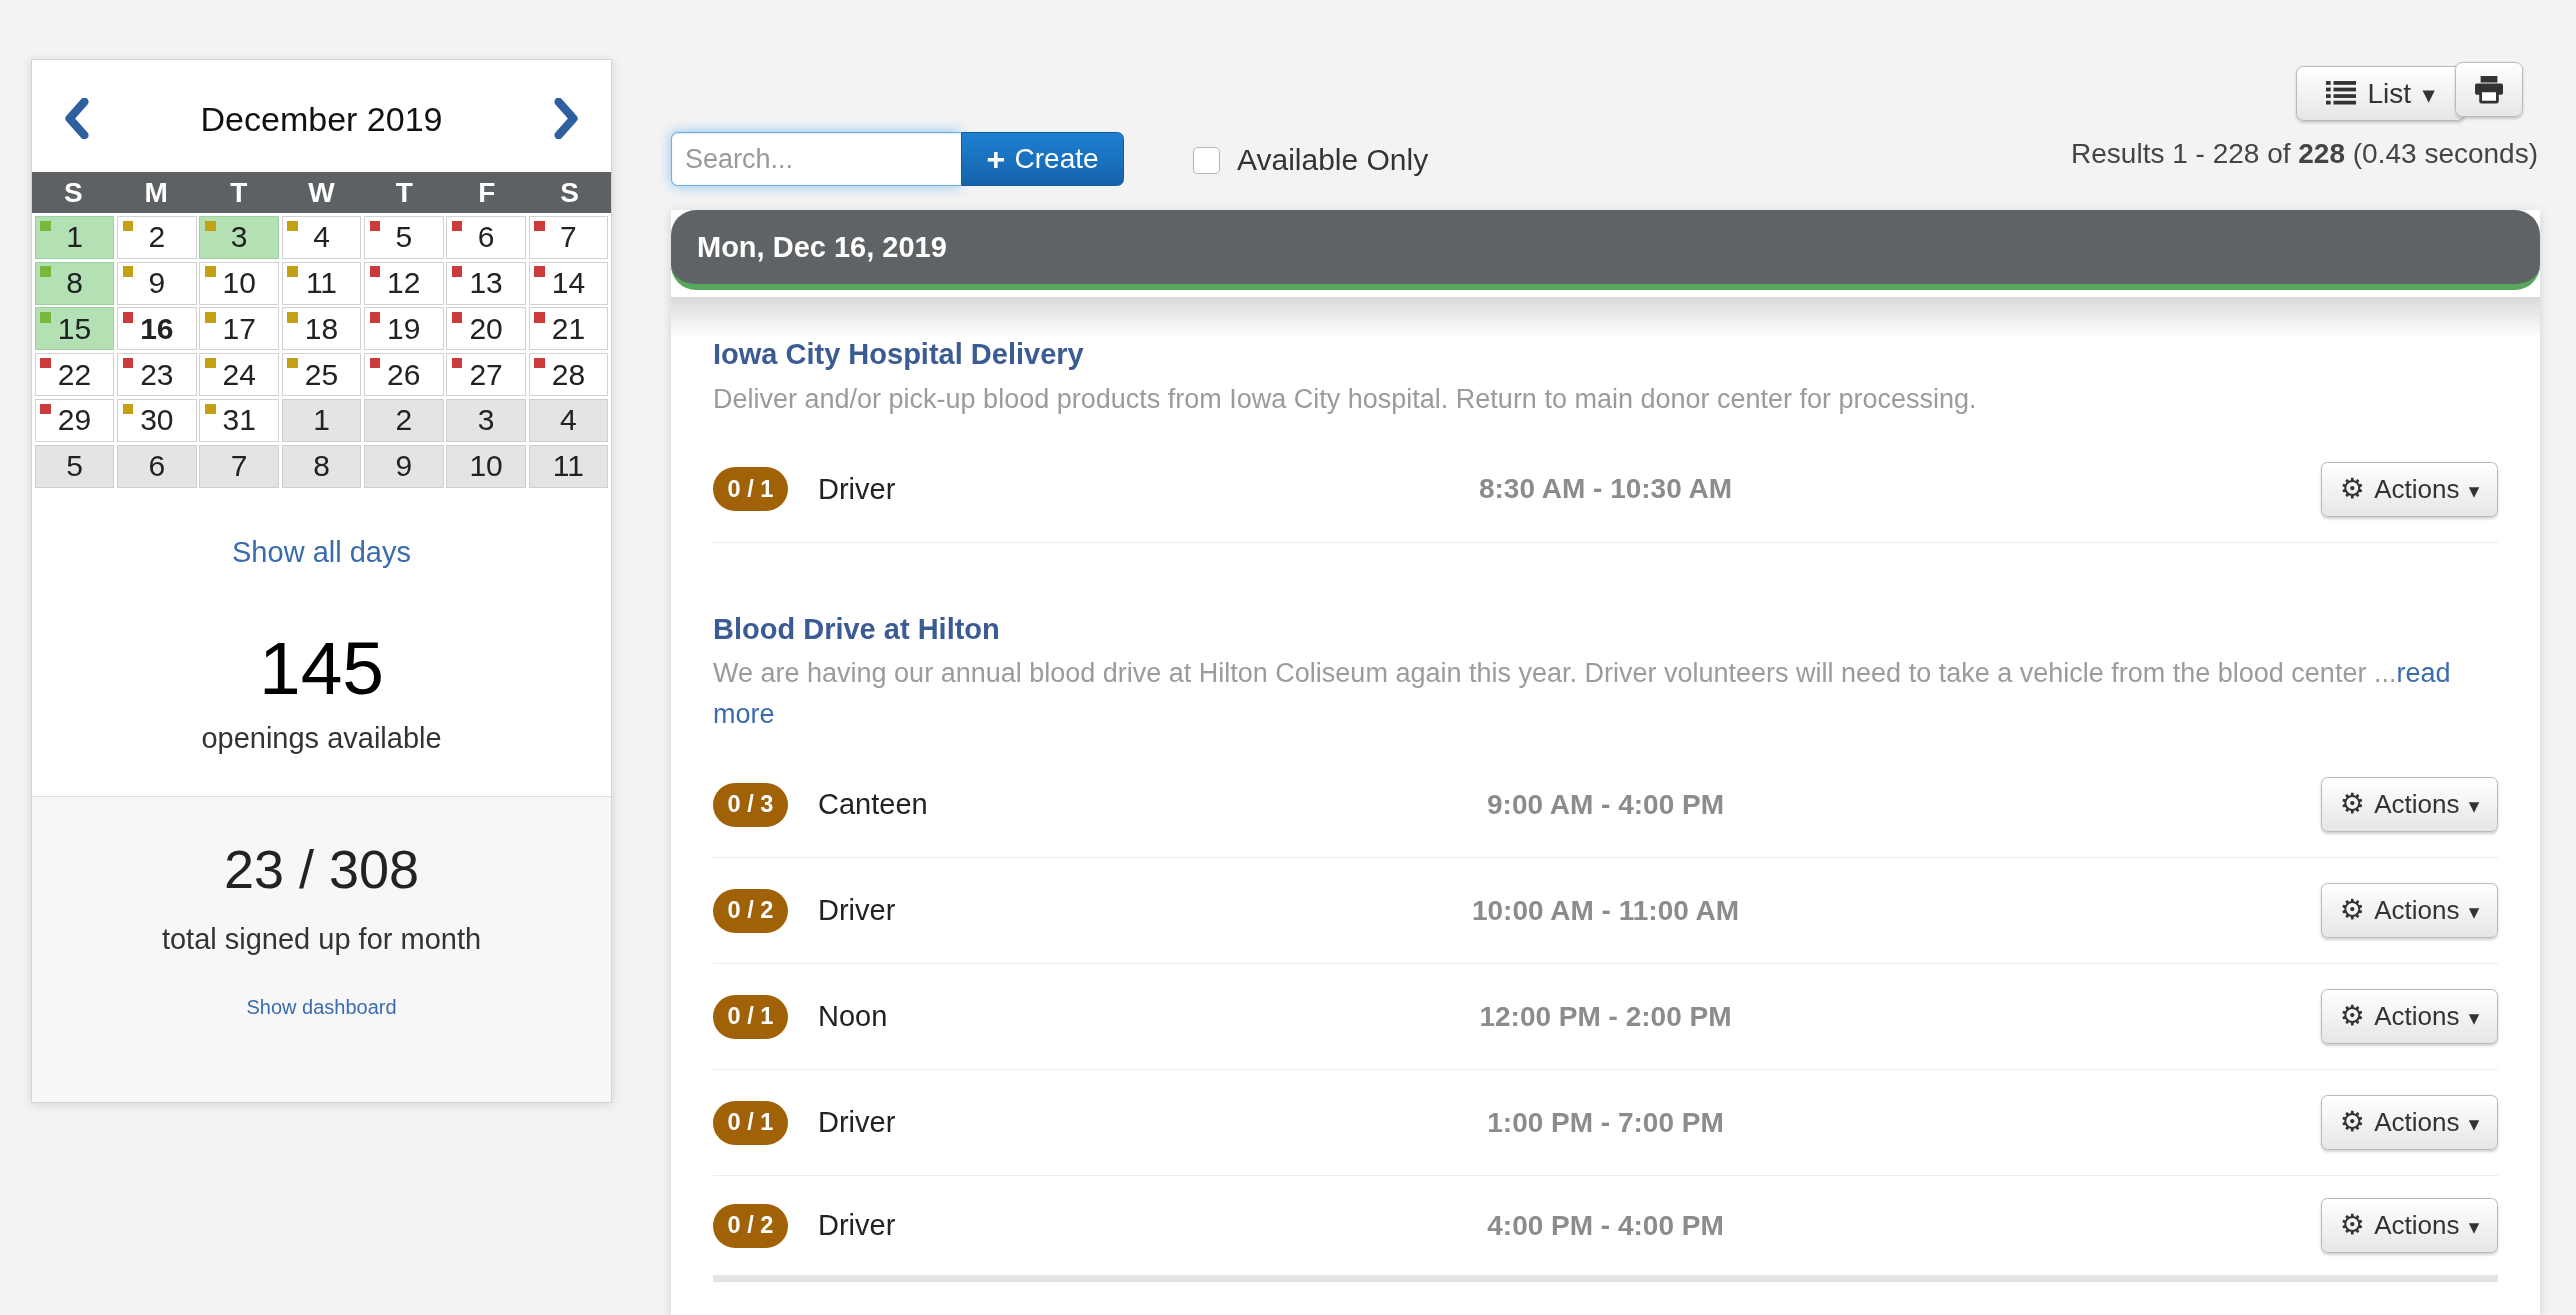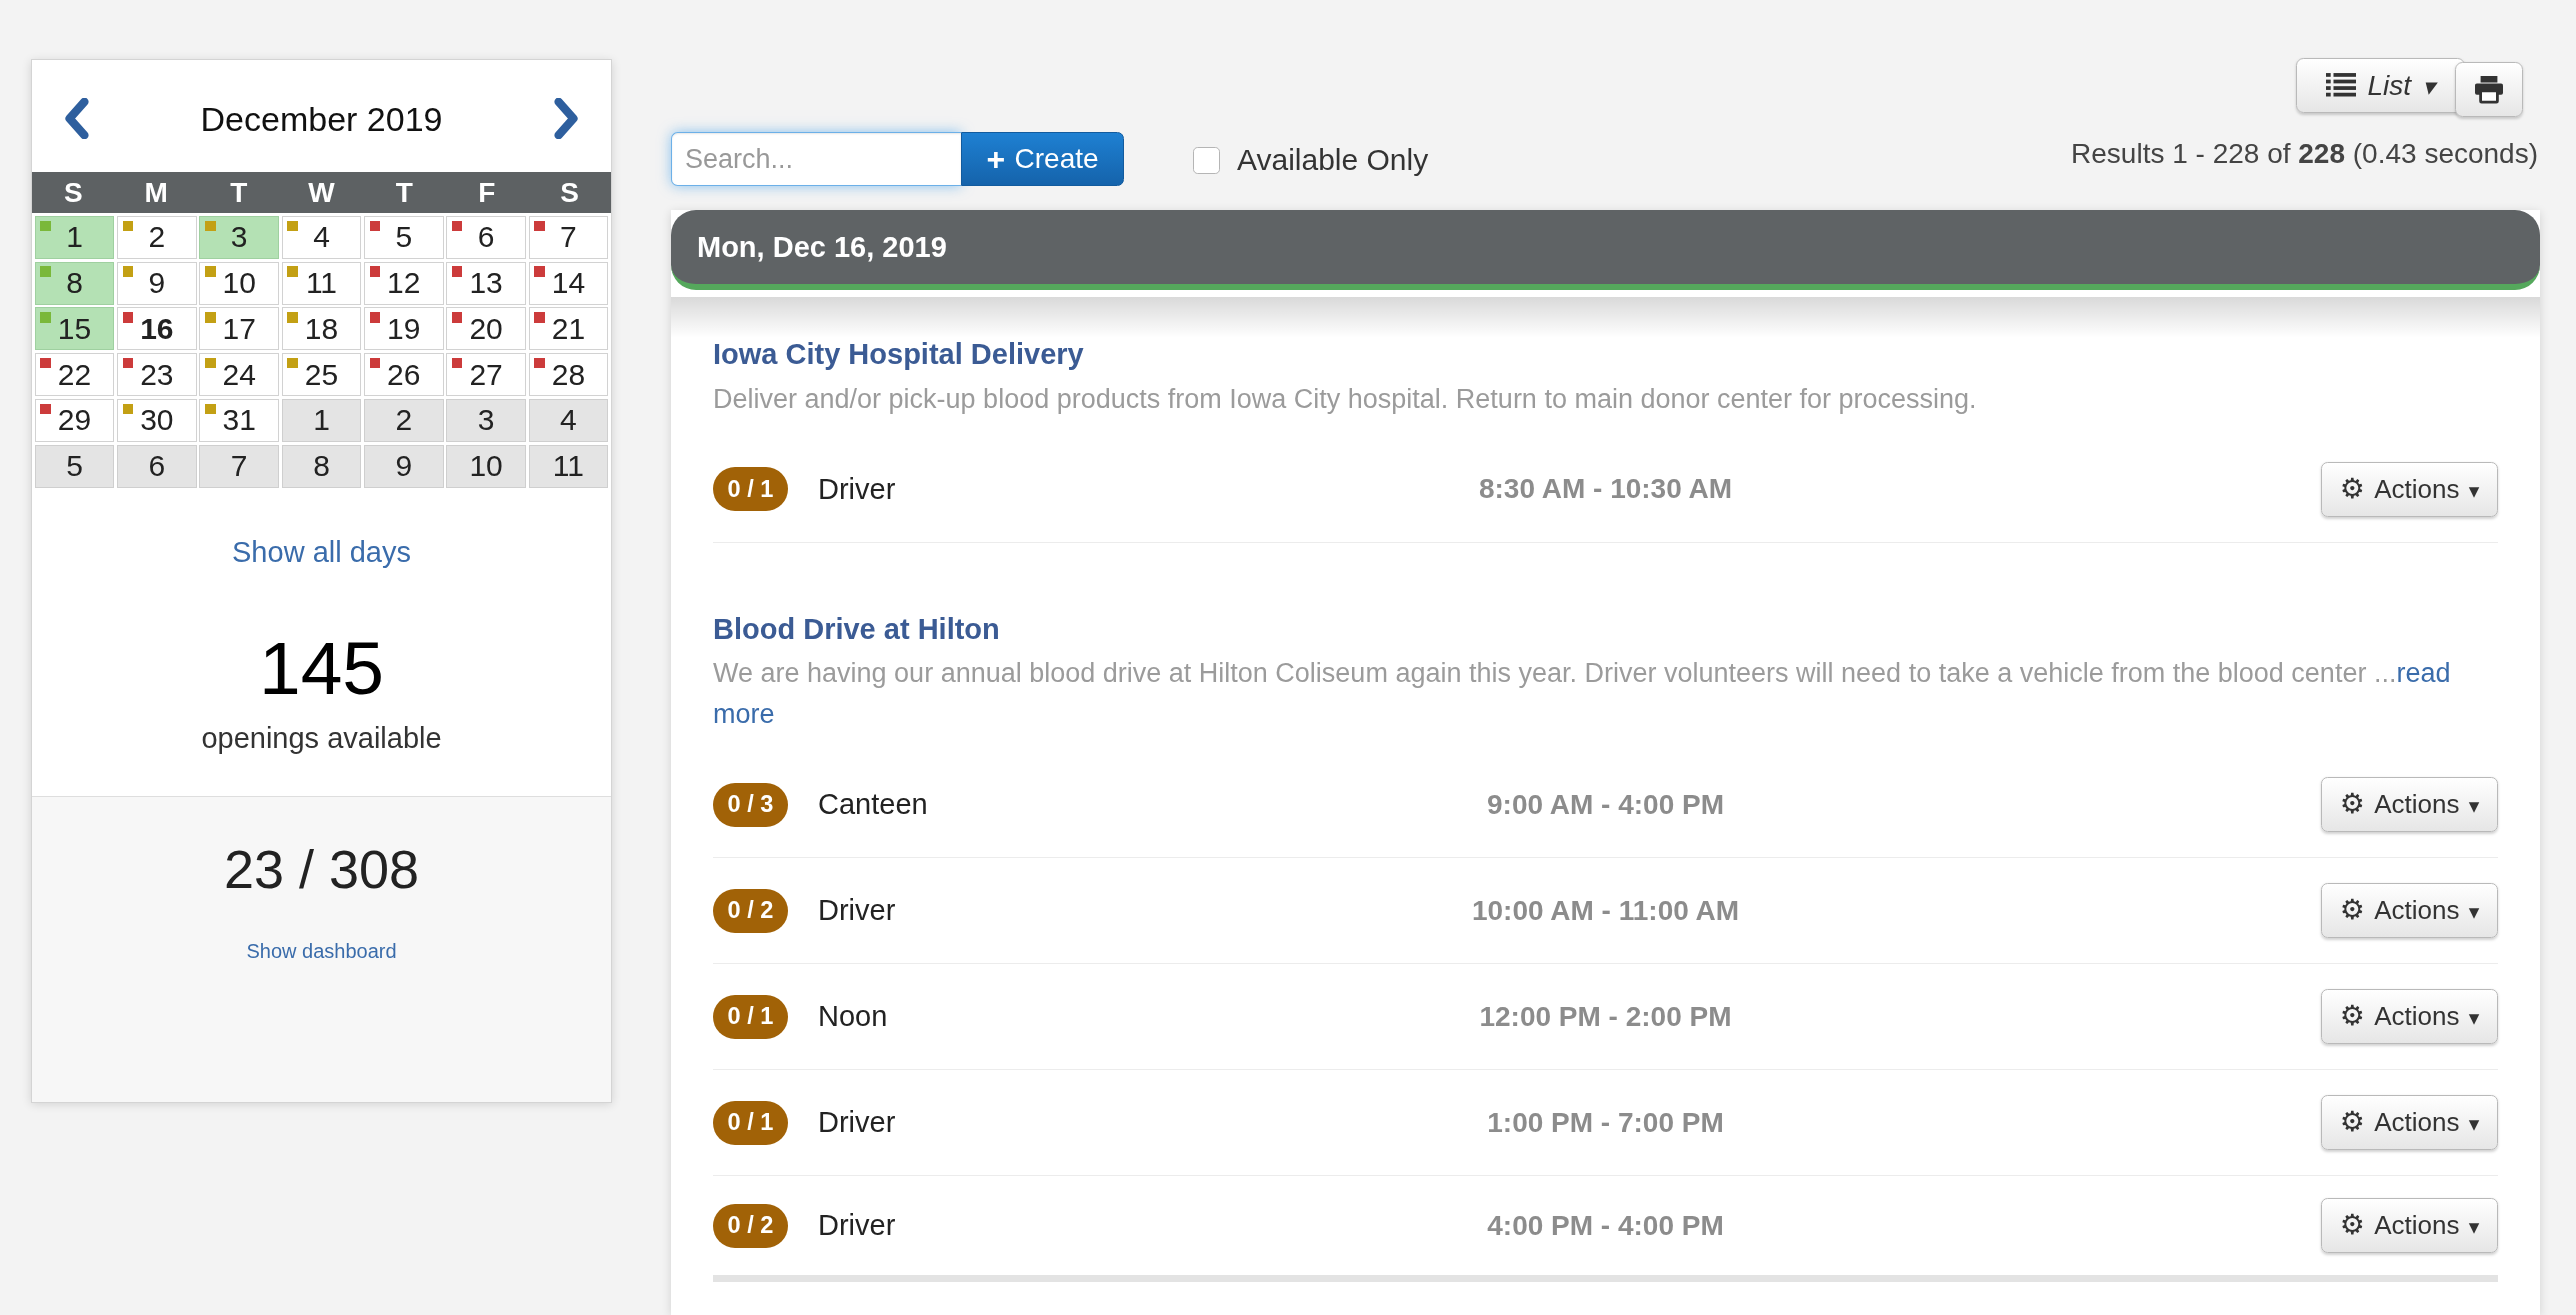--- a/index.html
+++ b/index.html
@@ -79,21 +79,21 @@
   .checkbox { width:27px; height:27px; background:#fff; border:1.9px solid #b5b5b5; border-radius:4.7px; }
   .avail-label { font-size:30px; color:#333; margin-left:17px; }
   .results-line { position:absolute; right:38px; top:138px; font-size:28px; color:#444; white-space:nowrap; }
   .results-line b { font-weight:bold; }
   .btn-light {
     background:linear-gradient(#ffffff,#e6e6e6); border:0.9px solid #b9b9b9; border-radius:7.5px;
     box-shadow:0 1.9px 2.8px rgba(0,0,0,.18); cursor:pointer;
     display:flex; align-items:center; justify-content:center; color:#333;
     font-family:"Liberation Sans", sans-serif;
   }
-  .view-btn { position:absolute; left:2296px; top:58px; width:169px; height:55px; font-size:28px; gap:11.3px;font-style:italic; }
+  .view-btn { position:absolute; left:2296px; top:66px; width:169px; height:55px; font-size:28px; gap:11.3px; }
   .print-btn { position:absolute; left:2455px; top:62px; width:68px; height:55px; }
   .caret-icon::after { content:"▾"; font-size:24.5px; line-height:1; }
   
   .main-panel {
     position:absolute; left:671px; top:210px; width:1869px; height:1105px;
     background:#fff; box-shadow:0 1.9px 9.4px rgba(0,0,0,.14);
   }
   .date-header {
     height:80px; background:#5f6365; border-bottom:6.6px solid #55a85c;
     display:flex; align-items:center; padding-left:26px;
@@ -318,20 +318,21 @@
     </div>
   <div class="show-all">
     <span class="link">Show all days</span>
   </div>
   <div class="openings">
     <div class="openings-value">145</div>
     <div class="openings-label">openings available</div>
   </div>
   <div class="stats">
     <div class="stats-value">23 / 308</div>
+    <div class="stats-label">total signed up for month</div>
     <div class="stats-dash">
       <span class="link">Show dashboard</span>
     </div>
   </div>
 </div>
 
 <div class="search-wrap">
   <input class="search-input" type="text" placeholder="Search..." style="">
   <button class="create-btn">
     <span class="plus-icon"></span>

